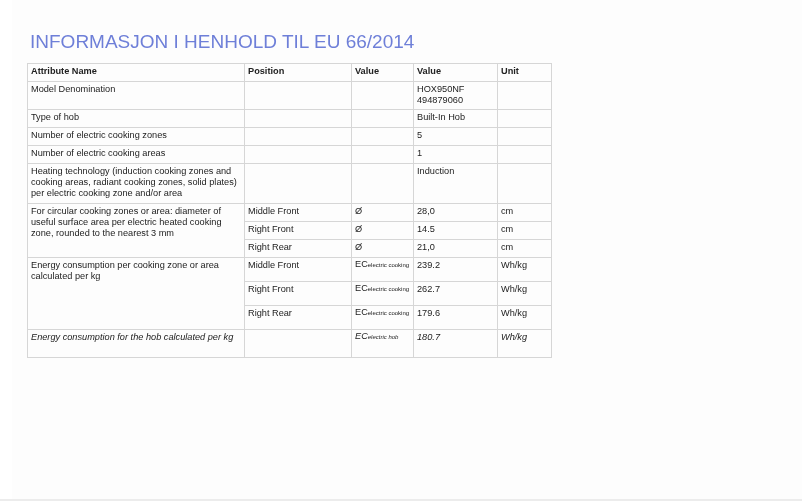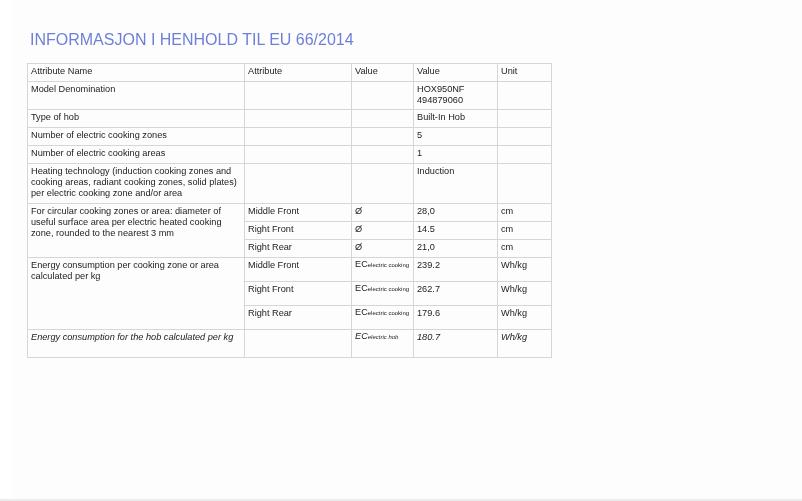--- a/index.html
+++ b/index.html
@@ -28,21 +28,21 @@
       left: 0;
       top: 499px;
       width: 802px;
       height: 2px;
       background: #ececec;
     }
     .doc-title {
       position: absolute;
       left: 30px;
       top: 31px;
-      font-size: 16px;
+      font-size: 19px;
       color: #6e7fd8;
       letter-spacing: 0;
       white-space: nowrap;
     }
     table.info {
       position: absolute;
       left: 27px;
       top: 63px;
       border-collapse: collapse;
       font-size: 9.2px;
@@ -51,21 +51,21 @@
       table-layout: fixed;
     }
     table.info td, table.info th {
       border: 1px solid #d6d6d6;
       vertical-align: top;
       padding: 2px 3px 3px 3px;
       text-align: left;
       overflow: hidden;
     }
     table.info th {
-      font-weight: normal;
+      font-weight: bold;
       height: 12px;
     }
     col.c1 { width: 217px; }
     col.c2 { width: 107px; }
     col.c3 { width: 62px; }
     col.c4 { width: 84px; }
     col.c5 { width: 54px; }
 
     .h-model td { height: 22px; margin-top: 12px; }
     .h-std td { height: 12px; }
@@ -94,21 +94,21 @@
   <colgroup>
     <col class="c1">
       <col class="c2">
       <col class="c3">
       <col class="c4">
       <col class="c5">
   </colgroup>
   <tbody>
       <tr>
     <th>Attribute Name</th>
-    <th>Attribute</th>
+    <th>Position</th>
     <th>Value</th>
     <th>Value</th>
     <th>Unit</th>
   </tr>
 
   <tr class="h-model">
     <td>Model Denomination</td>
     <td></td>
     <td></td>
     <td>

